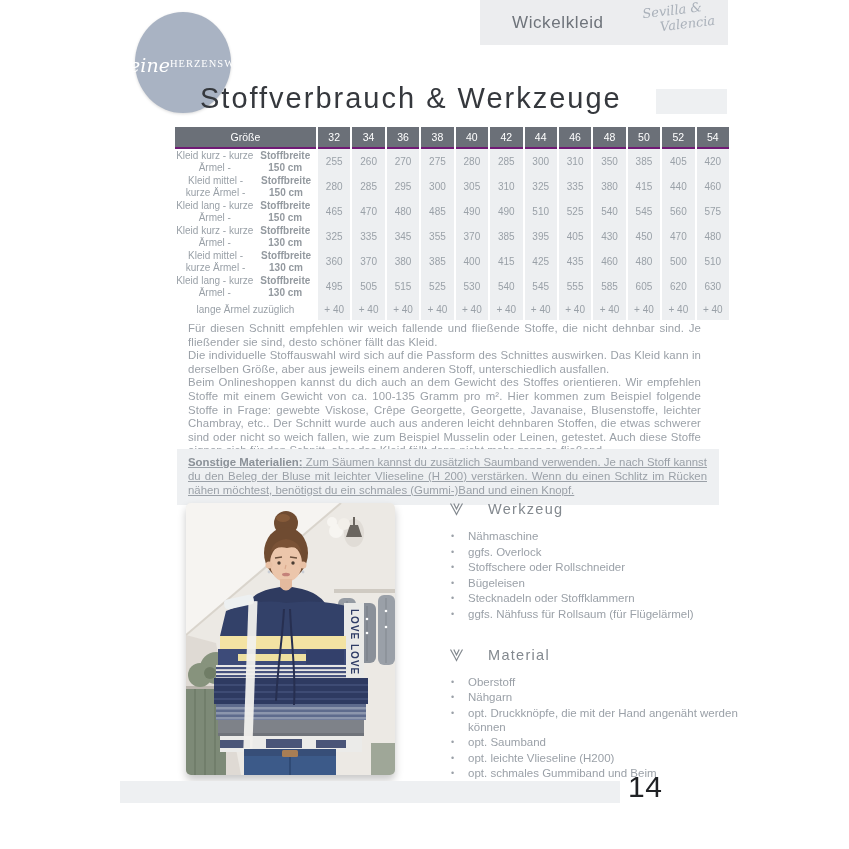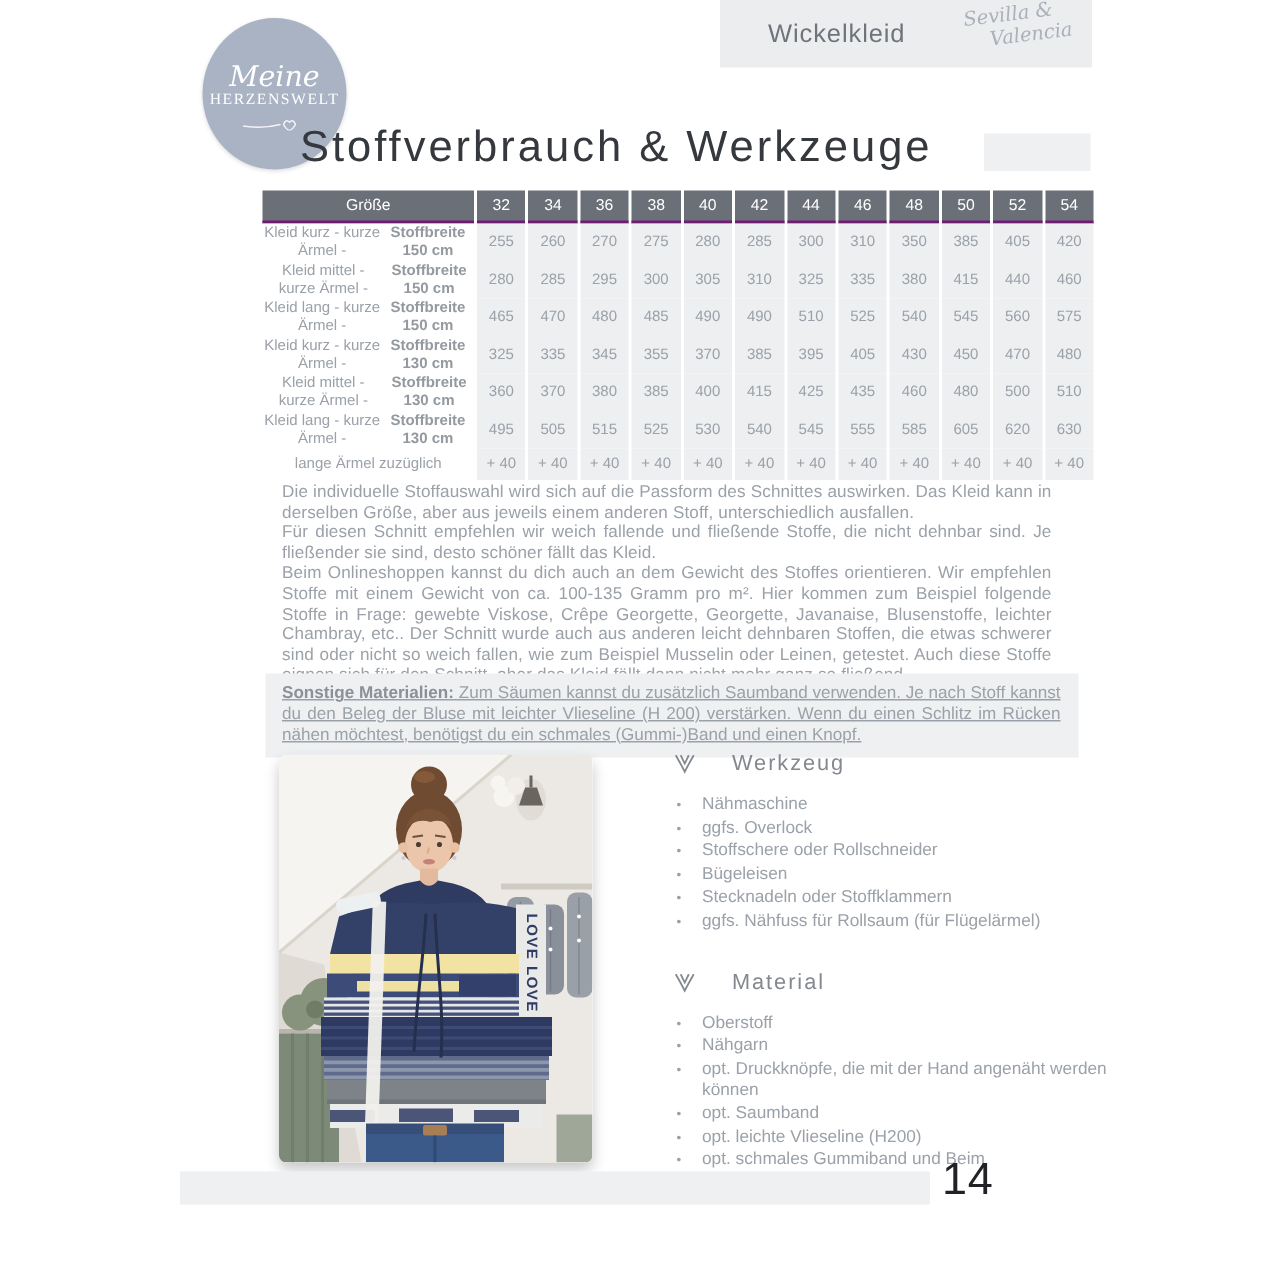--- a/index.html
+++ b/index.html
@@ -10,21 +10,21 @@
   .header-tab{position:absolute;left:480px;top:0;width:248px;height:45px;background:#ecedef;
               display:flex;align-items:center;}
   .pattern-name{font-size:17px;color:#6f747b;letter-spacing:.6px;margin-left:32px;}
   .pattern-script{position:absolute;right:14px;top:2px;font-family:"DejaVu Serif",serif;
                   font-style:italic;font-size:13px;color:#aab1ba;transform:rotate(-7deg);
                   line-height:15px;text-align:left;}
   .pattern-script .l2{display:block;margin-left:16px;}
 
   
   .logo{position:absolute;left:135px;top:12px;width:96px;height:101px;border-radius:50%;
-        background:#a9b3c3;display:flex;flex-direction:column;align-items:center;justify-content:center;
+        background:#a9b3c3;display:flex;flex-direction:row;align-items:center;justify-content:center;
         color:#fff;text-align:center;box-shadow:0 1px 3px rgba(0,0,0,.15);}
   .logo-script{font-family:"DejaVu Serif",serif;font-style:italic;font-size:19px;line-height:18px;margin-top:4px;}
   .logo-name{font-family:"Liberation Serif",serif;font-size:10.5px;letter-spacing:1px;margin-top:1px;}
   .logo-doodle{margin-top:3px;opacity:.85;}
 
   
   .page-title{position:absolute;left:200px;top:82px;font-size:29px;letter-spacing:2px;
               color:#35383d;white-space:nowrap;z-index:2;}
   .title-deco{position:absolute;left:656px;top:89px;width:71px;height:25px;background:#eef0f2;z-index:1;}
 
@@ -211,22 +211,22 @@
       <div class="td">+ 40</div>
       <div class="td">+ 40</div>
       <div class="td">+ 40</div>
       <div class="td">+ 40</div>
       <div class="td">+ 40</div>
       <div class="td">+ 40</div>
       <div class="td">+ 40</div>
     </div>
 
   <div class="paragraphs">
+    <p>Für diesen Schnitt empfehlen wir weich fallende und fließende Stoffe, die nicht dehnbar sind. Je fließender sie sind, desto schöner fällt das Kleid.</p>
     <p>Die individuelle Stoffauswahl wird sich auf die Passform des Schnittes auswirken. Das Kleid kann in derselben Größe, aber aus jeweils einem anderen Stoff, unterschiedlich ausfallen.</p>
-    <p>Für diesen Schnitt empfehlen wir weich fallende und fließende Stoffe, die nicht dehnbar sind. Je fließender sie sind, desto schöner fällt das Kleid.</p>
     <p>Beim Onlineshoppen kannst du dich auch an dem Gewicht des Stoffes orientieren. Wir empfehlen Stoffe mit einem Gewicht von ca. 100-135 Gramm pro m². Hier kommen zum Beispiel folgende Stoffe in Frage: gewebte Viskose, Crêpe Georgette, Georgette, Javanaise, Blusenstoffe, leichter Chambray, etc.. Der Schnitt wurde auch aus anderen leicht dehnbaren Stoffen, die etwas schwerer sind oder nicht so weich fallen, wie zum Beispiel Musselin oder Leinen, getestet. Auch diese Stoffe eignen sich für den Schnitt, aber das Kleid fällt dann nicht mehr ganz so fließend.</p>
   </div>
 
   <div class="note-box"><span class="note-label">Sonstige Materialien:</span><span> Zum Säumen kannst du zusätzlich Saumband verwenden. Je nach Stoff kannst du den Beleg der Bluse mit leichter Vlieseline (H 200) verstärken. Wenn du einen Schlitz im Rücken nähen möchtest, benötigst du ein schmales (Gummi-)Band und einen Knopf.</span></div>
 
   <div class="photo">
     <svg width="209" height="272" viewBox="0 0 209 272" preserveAspectRatio="none">
 
       <rect x="0" y="0" width="209" height="272" fill="#ece9e4"></rect>
       <polygon points="0,0 155,0 0,132" fill="#f6f4f1"></polygon>

